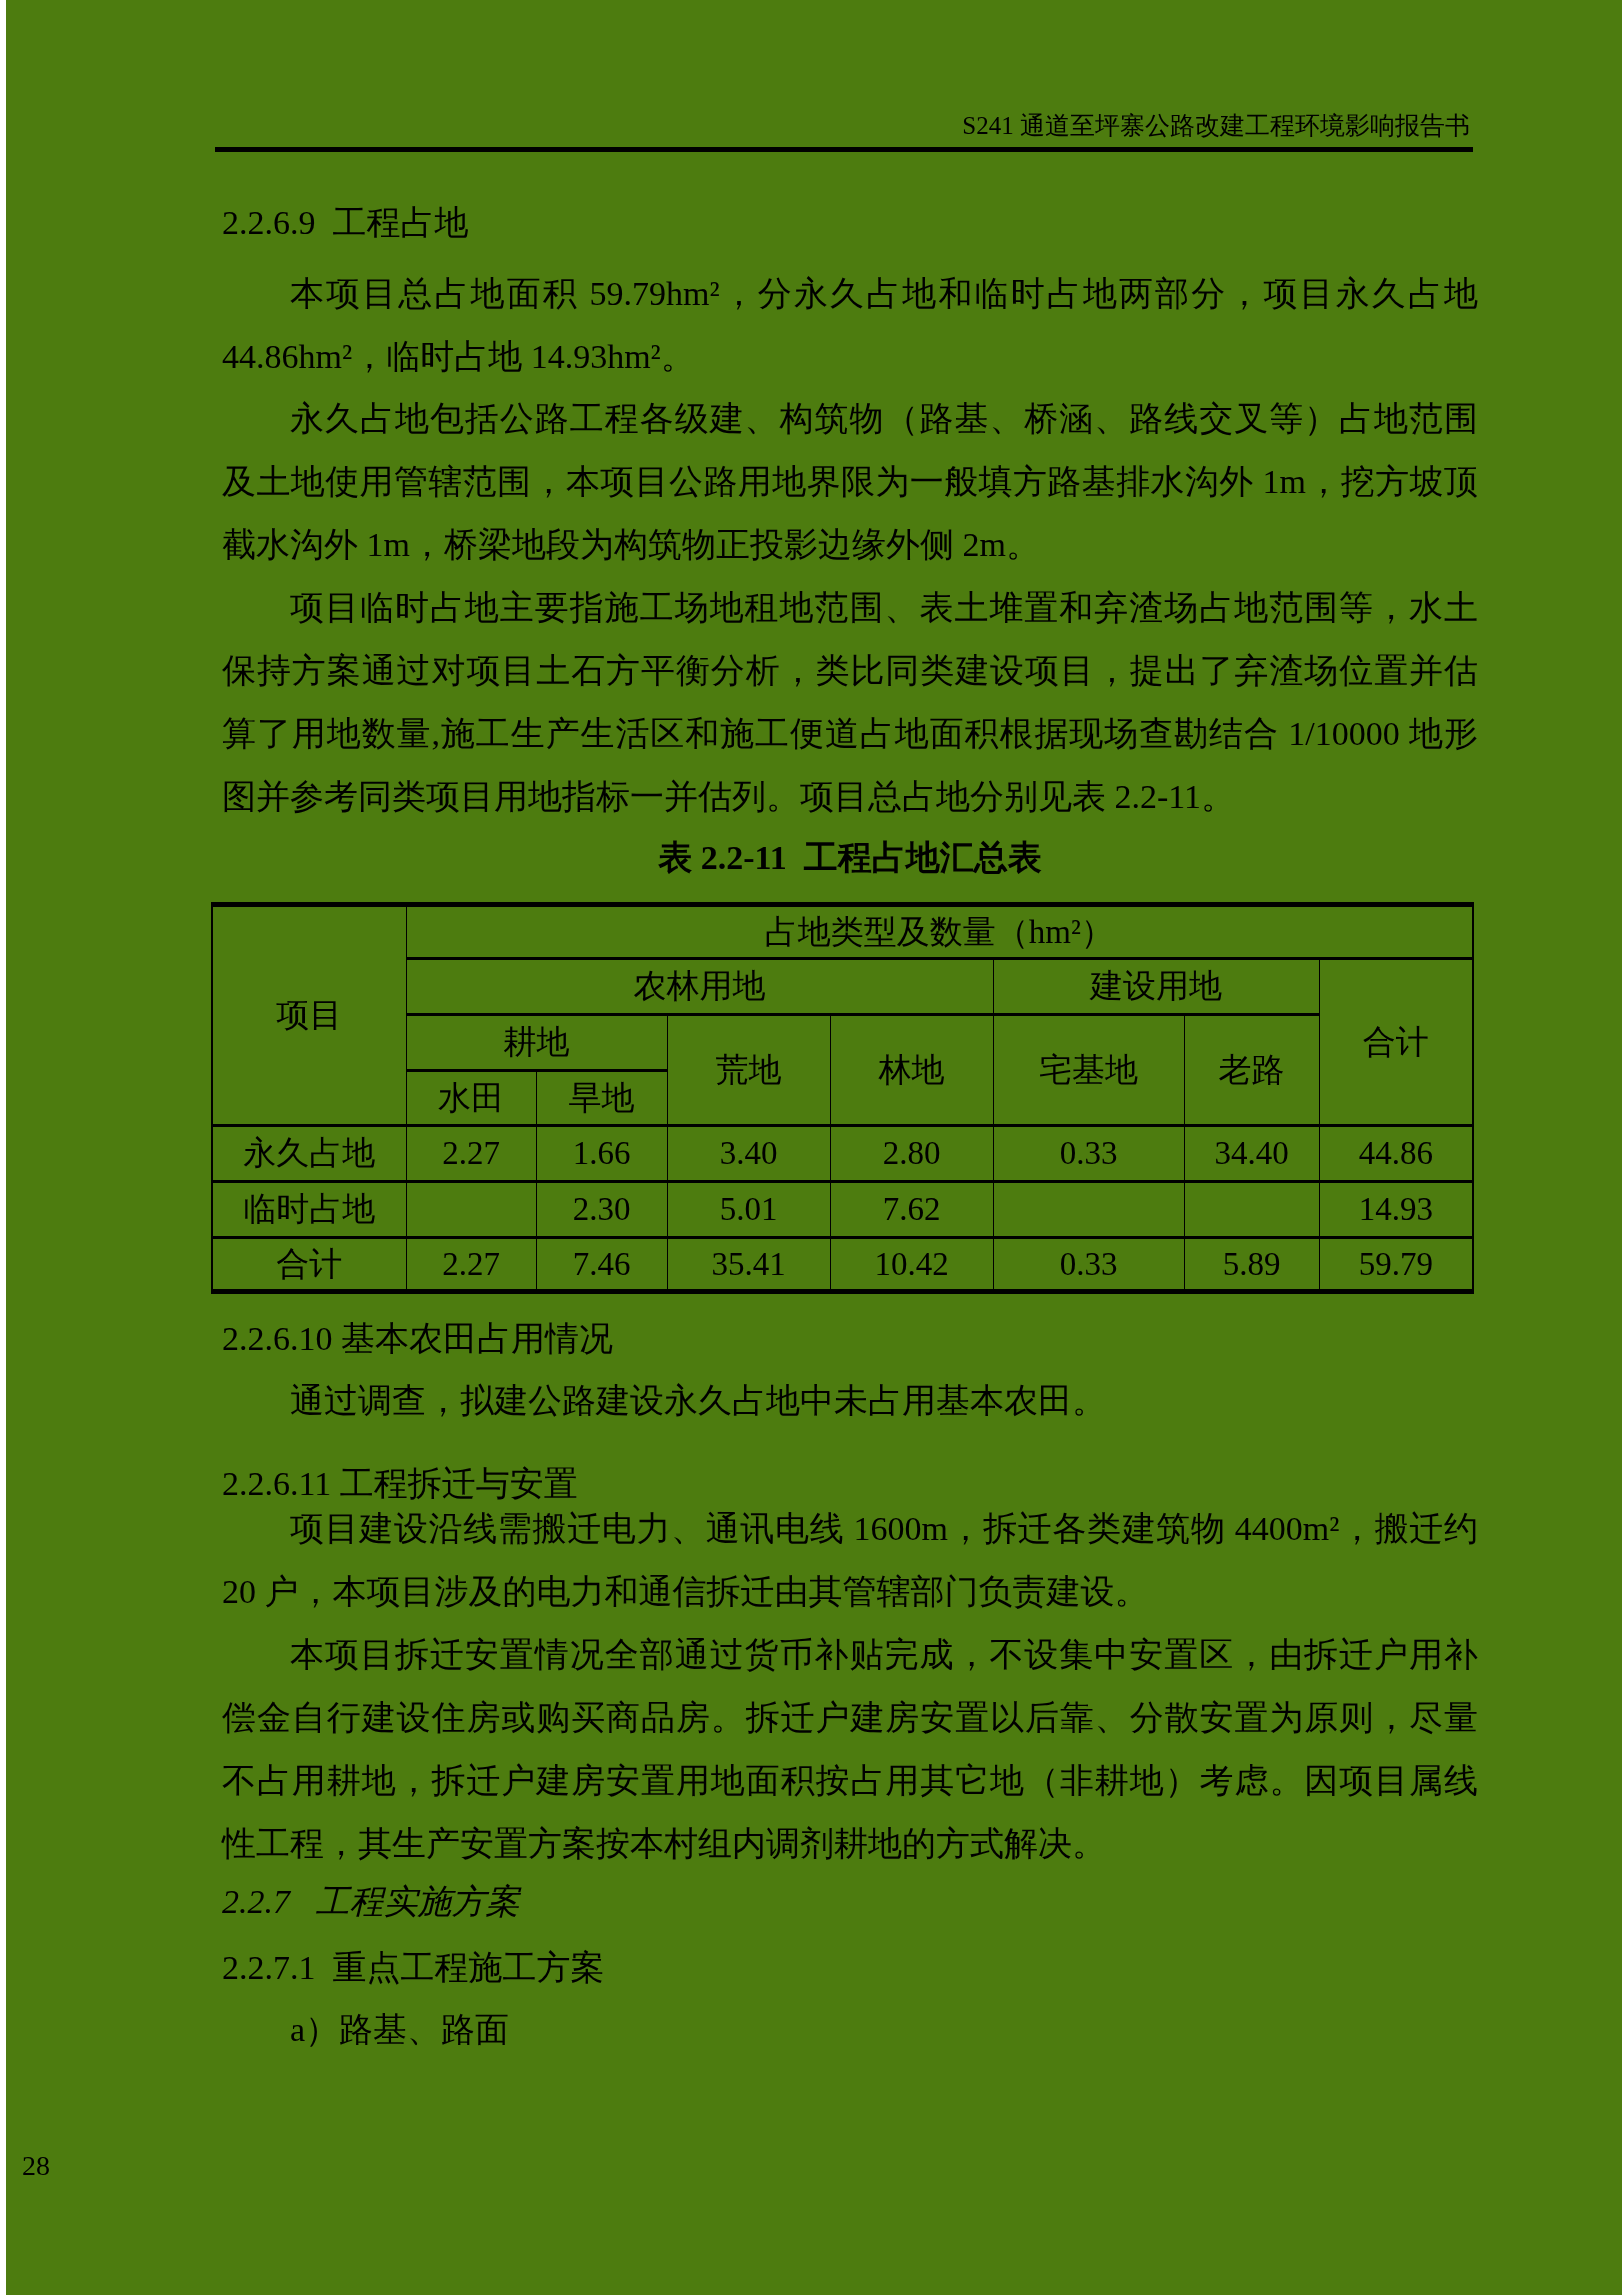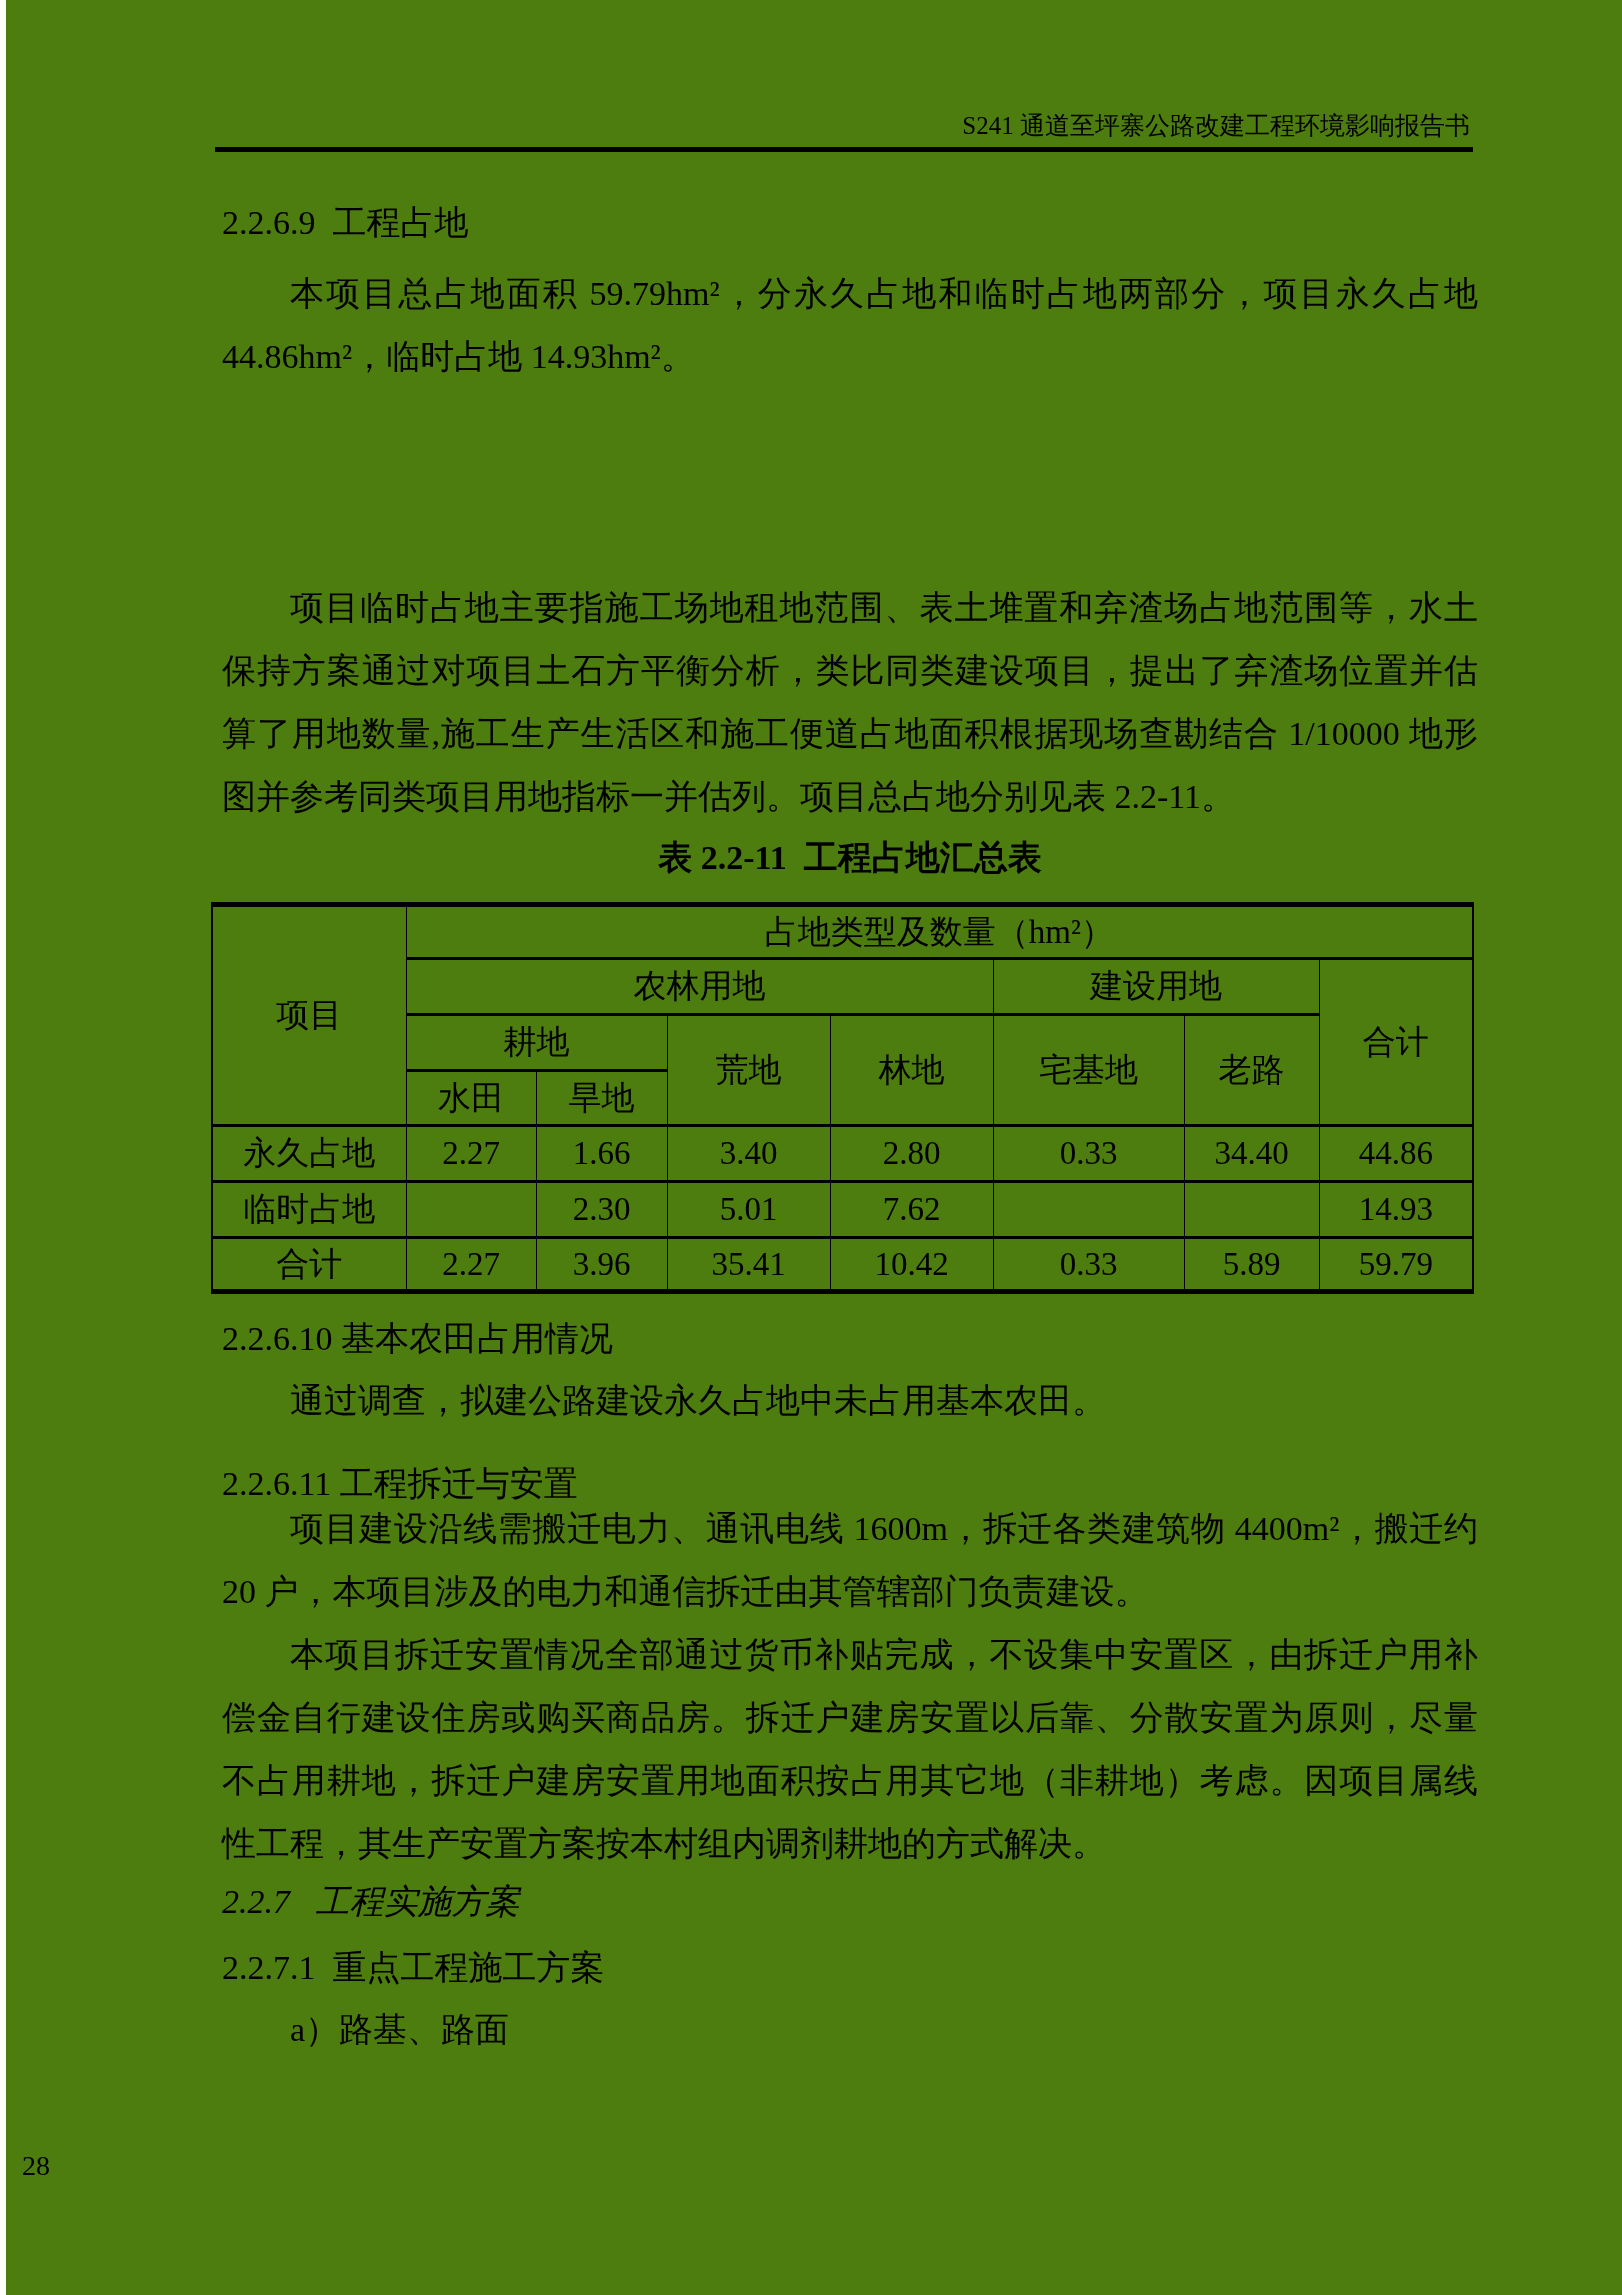--- a/index.html
+++ b/index.html
@@ -87,20 +87,21 @@
 
 <div class="page">
 
   <div class="header-title">S241 通道至坪寨公路改建工程环境影响报告书</div>
   <div class="header-rule"></div>
 
   <div class="block heading" style="top:191px;">2.2.6.9  工程占地</div>
 
   <div class="block para" style="top:262px;">本项目总占地面积 59.79hm²，分永久占地和临时占地两部分，项目永久占地 44.86hm²，临时占地 14.93hm²。</div>
 
+  <div class="block para" style="top:387px;">永久占地包括公路工程各级建、构筑物（路基、桥涵、路线交叉等）占地范围及土地使用管辖范围，本项目公路用地界限为一般填方路基排水沟外 1m，挖方坡顶截水沟外 1m，桥梁地段为构筑物正投影边缘外侧 2m。</div>
 
   <div class="block para" style="top:576px;">项目临时占地主要指施工场地租地范围、表土堆置和弃渣场占地范围等，水土保持方案通过对项目土石方平衡分析，类比同类建设项目，提出了弃渣场位置并估算了用地数量,施工生产生活区和施工便道占地面积根据现场查勘结合 1/10000 地形图并参考同类项目用地指标一并估列。项目总占地分别见表 2.2-11。</div>
 
   <div class="block table-title" style="top:826px;">表 2.2-11  工程占地汇总表</div>
 
   <table class="land">
     <colgroup>
       <col style="width:194px">
       <col style="width:130px">
       <col style="width:131px">
@@ -147,21 +148,21 @@
         <td>2.30</td>
         <td>5.01</td>
         <td>7.62</td>
         <td></td>
         <td></td>
         <td>14.93</td>
       </tr>
       <tr style="height:54px">
         <td>合计</td>
         <td>2.27</td>
-        <td>3.96</td>
+        <td>7.46</td>
         <td>35.41</td>
         <td>10.42</td>
         <td>0.33</td>
         <td>5.89</td>
         <td>59.79</td>
       </tr>
     </tbody>
   </table>
 
   <div class="block heading" style="top:1307px;">2.2.6.10 基本农田占用情况</div>

